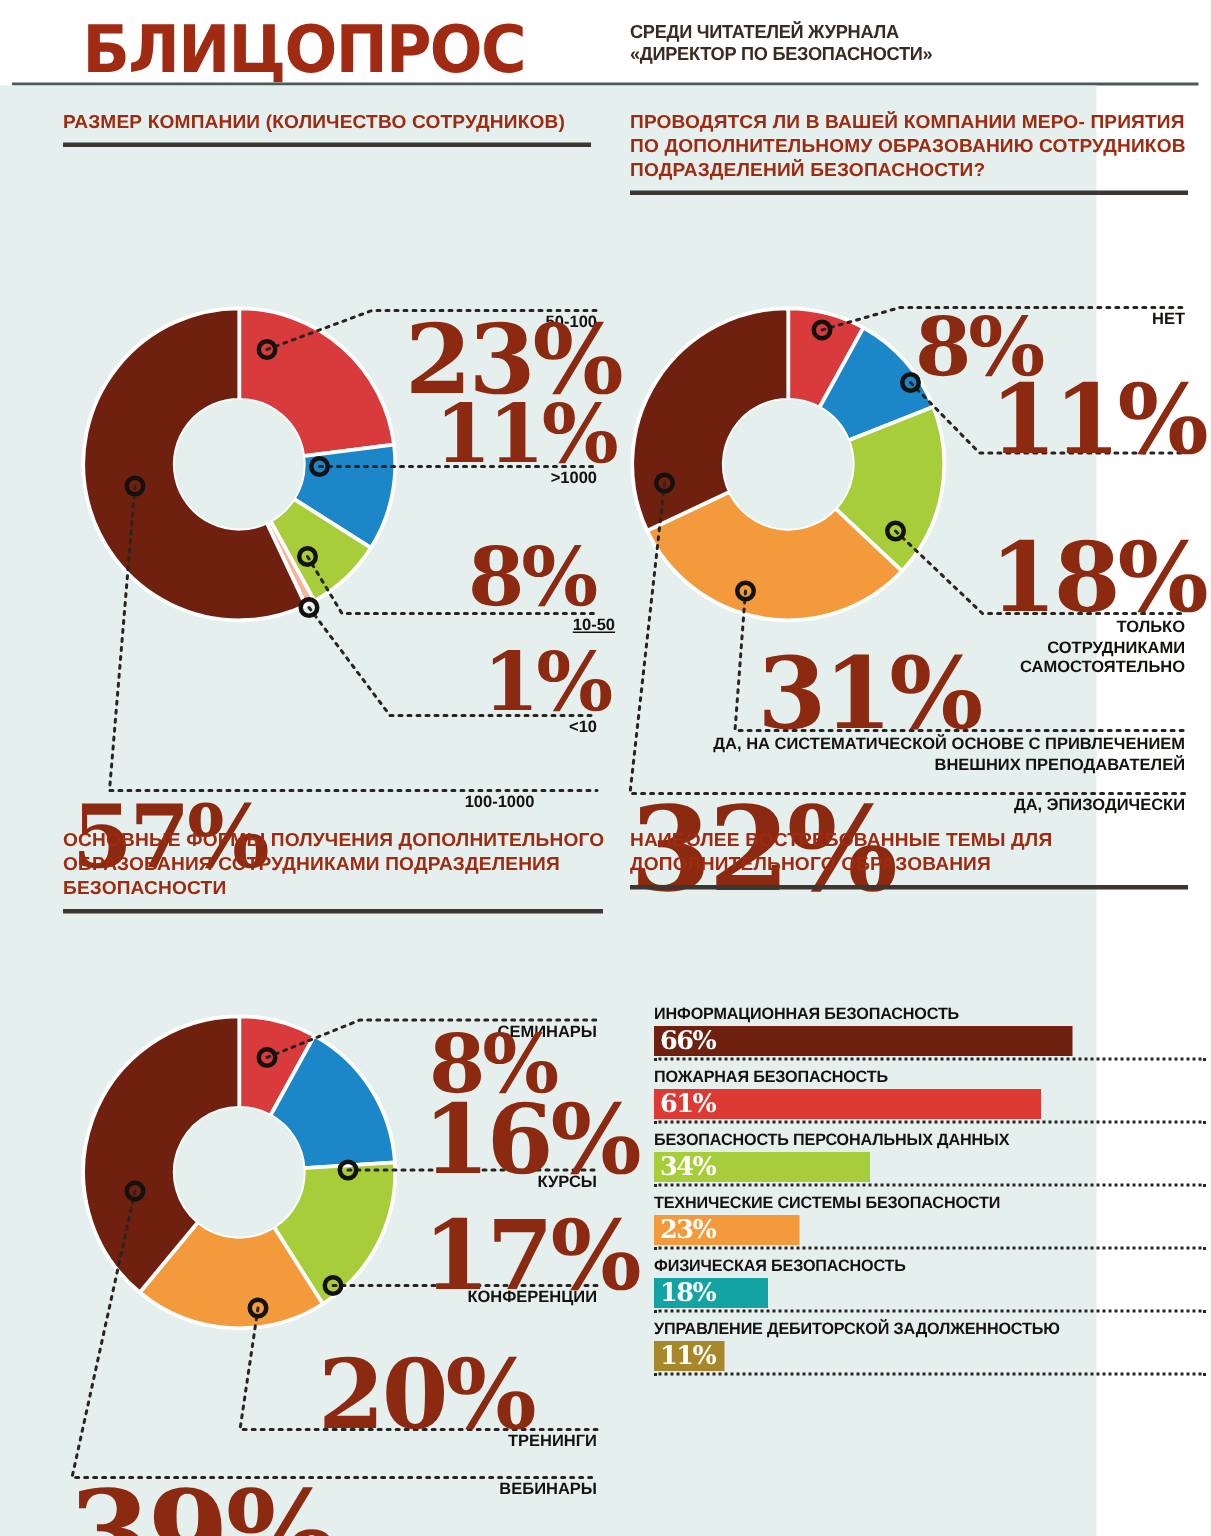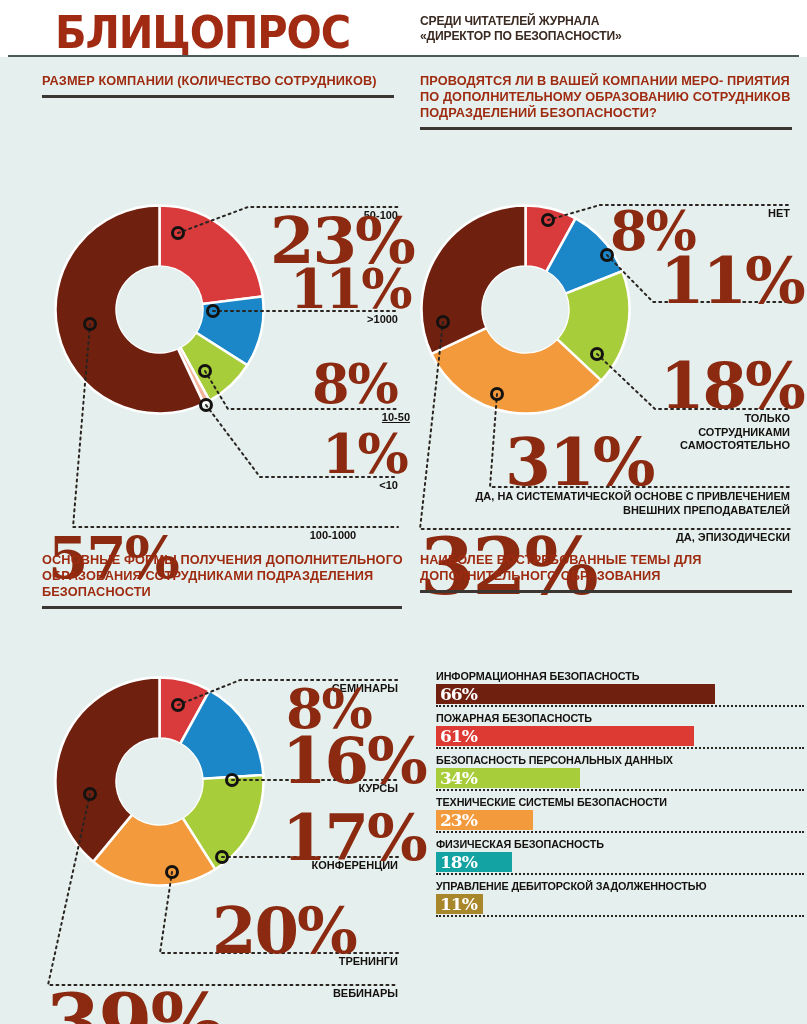--- a/index.html
+++ b/index.html
@@ -46,21 +46,21 @@
     position: absolute;
     left: 8px; right: 8px; top: 55px;
     height: 2px;
     background: #4a5a58;
   }
 
   
   #canvas {
     position: absolute;
     left: 0; top: 57px;
-    width: 807px; height: 967px;
+    width: 731px; height: 967px;
     background: #e5f0ee;
   }
   .quad { position: absolute; }
 
   .sect-title {
     font-weight: 900;
     font-size: 12.5px;
     line-height: 16px;
     letter-spacing: 0.1px;
     color: #9e2a10;

